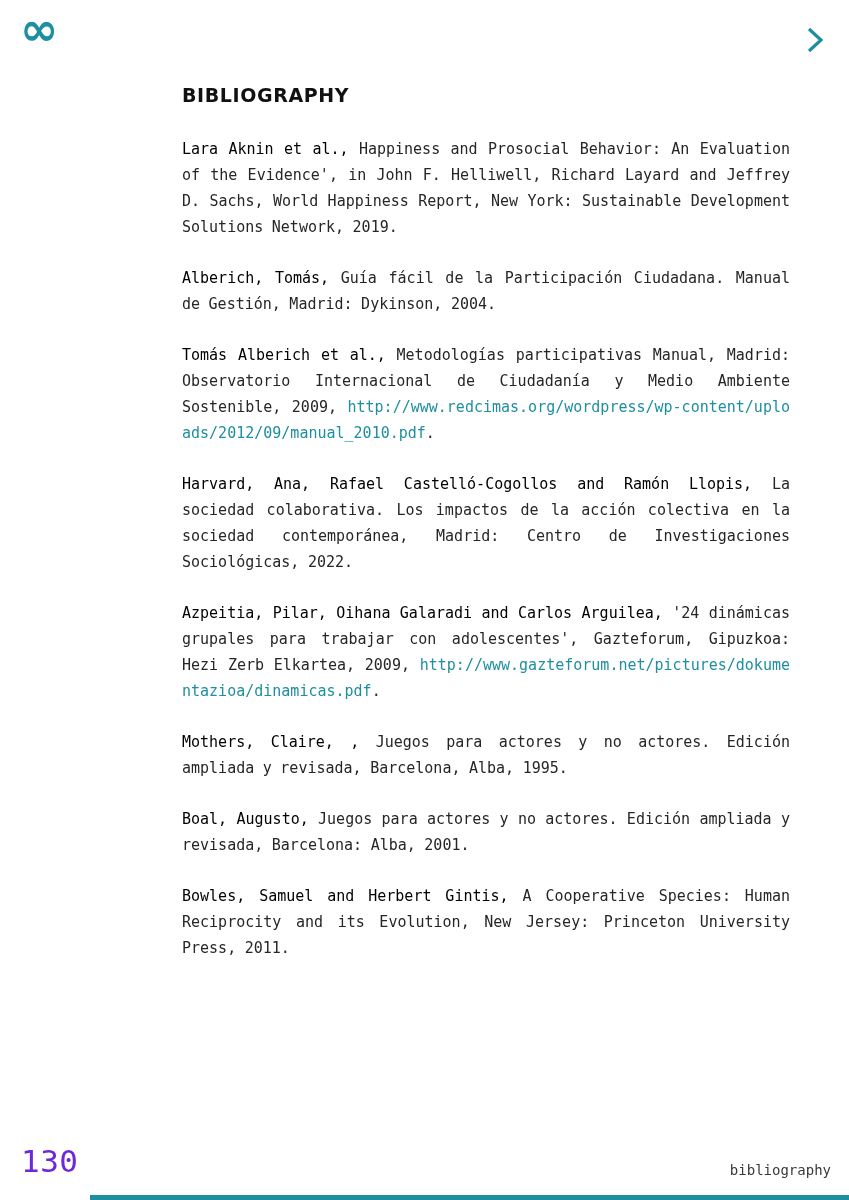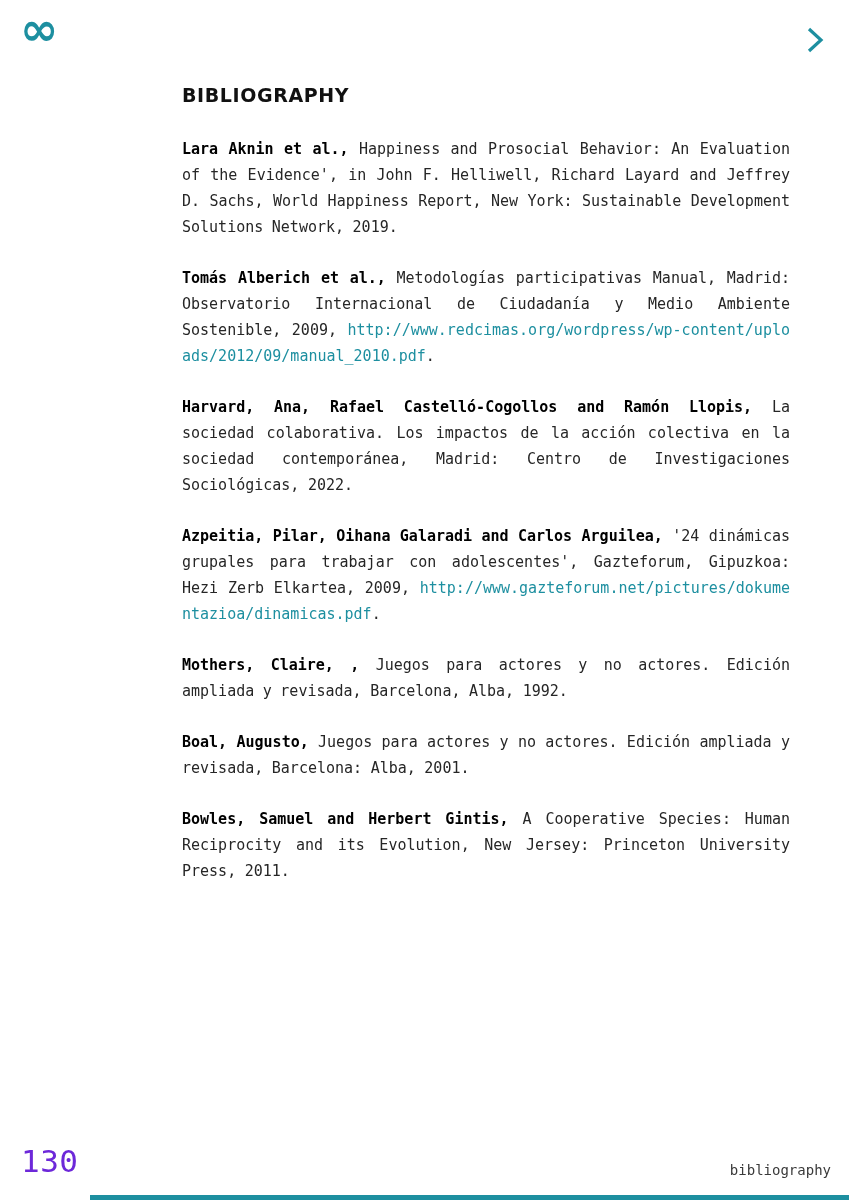--- a/index.html
+++ b/index.html
@@ -36,21 +36,21 @@
   }
   .bib-list { }
   .bib-entry {
     font-size: 15px;
     line-height: 26px;
     color: #262626;
     text-align: justify;
     margin: 0 0 25px 0;
     word-spacing: -0.5px;
   }
-  .seg-b { font-weight: 700; color: #000000; }
+  .seg-b { font-weight: 400; color: #000000; }
   .seg-i { }
   .seg-link {
     color: #1d8fa0;
     text-decoration: none;
     word-break: break-all;
     cursor: pointer;
   }
   .page-number {
     position: absolute; left: 21px; top: 1143px;
     font-size: 31px; color: #6d28d9;
@@ -71,24 +71,25 @@
 <div class="logo-infinity">∞</div>
 
 <svg class="chevron-next" viewBox="0 0 18 28">
   <path d="M3 3 L15 14 L3 25" fill="none" stroke="#1d8fa0" stroke-width="3.2"></path>
 </svg>
 
 <div class="content-column">
   <h1 class="page-title">BIBLIOGRAPHY</h1>
   <div class="bib-list" id="bib-list">
       <p class="bib-entry"><span class="seg-b">Lara Aknin et al., </span><span class="seg-r">Happiness and Prosocial Behavior: An Evaluation of the Evidence', in John F. Helliwell, Richard Layard and Jeffrey D. Sachs, </span><span class="seg-i">World Happiness Report</span><span class="seg-r">, New York: Sustainable Development Solutions Network, 2019.</span></p>
+      <p class="bib-entry"><span class="seg-b">Alberich, Tomás, </span><span class="seg-i">Guía fácil de la Participación Ciudadana. Manual de Gestión</span><span class="seg-r">, Madrid: Dykinson, 2004.</span></p>
       <p class="bib-entry"><span class="seg-b">Tomás Alberich et al., </span><span class="seg-i">Metodologías participativas Manual</span><span class="seg-r">, Madrid: Observatorio Internacional de Ciudadanía y Medio Ambiente Sostenible, 2009, </span><a class="seg-link" href="#">http://www.redcimas.org/wordpress/wp-content/uploads/2012/09/manual_2010.pdf</a><span class="seg-r">.</span></p>
       <p class="bib-entry"><span class="seg-b">Harvard, Ana, Rafael Castelló-Cogollos and Ramón Llopis, </span><span class="seg-i">La sociedad colaborativa. Los impactos de la acción colectiva en la sociedad contemporánea,</span><span class="seg-r"> Madrid: Centro de Investigaciones Sociológicas, 2022.</span></p>
       <p class="bib-entry"><span class="seg-b">Azpeitia, Pilar, Oihana Galaradi and Carlos Arguilea, </span><span class="seg-i">'24 dinámicas grupales para trabajar con adolescentes'</span><span class="seg-r">, </span><span class="seg-i">Gazteforum</span><span class="seg-r">, Gipuzkoa: Hezi Zerb Elkartea, 2009, </span><a class="seg-link" href="#">http://www.gazteforum.net/pictures/dokumentazioa/dinamicas.pdf</a><span class="seg-r">.</span></p>
-      <p class="bib-entry"><span class="seg-b">Mothers, Claire, , </span><span class="seg-i">Juegos para actores y no actores. Edición ampliada y revisada</span><span class="seg-r">, Barcelona, Alba, 1992.</span></p>
+      <p class="bib-entry"><span class="seg-b">Mothers, Claire, , </span><span class="seg-i">Juegos para actores y no actores. Edición ampliada y revisada</span><span class="seg-r">, Barcelona, Alba, 1995.</span></p>
       <p class="bib-entry"><span class="seg-b">Boal, Augusto,  </span><span class="seg-i">Juegos para actores y no actores. Edición ampliada y revisada,</span><span class="seg-r"> Barcelona: Alba, 2001.</span></p>
       <p class="bib-entry"><span class="seg-b">Bowles, Samuel and Herbert Gintis, </span><span class="seg-i">A Cooperative Species: Human Reciprocity and its Evolution,</span><span class="seg-r"> New Jersey: Princeton University Press, 2011.</span></p>
     </div>
 </div>
 
 <div class="page-number">130</div>
 
 <div class="footer-label">bibliography</div>
 
 <div class="edge-accent-bar"></div>

